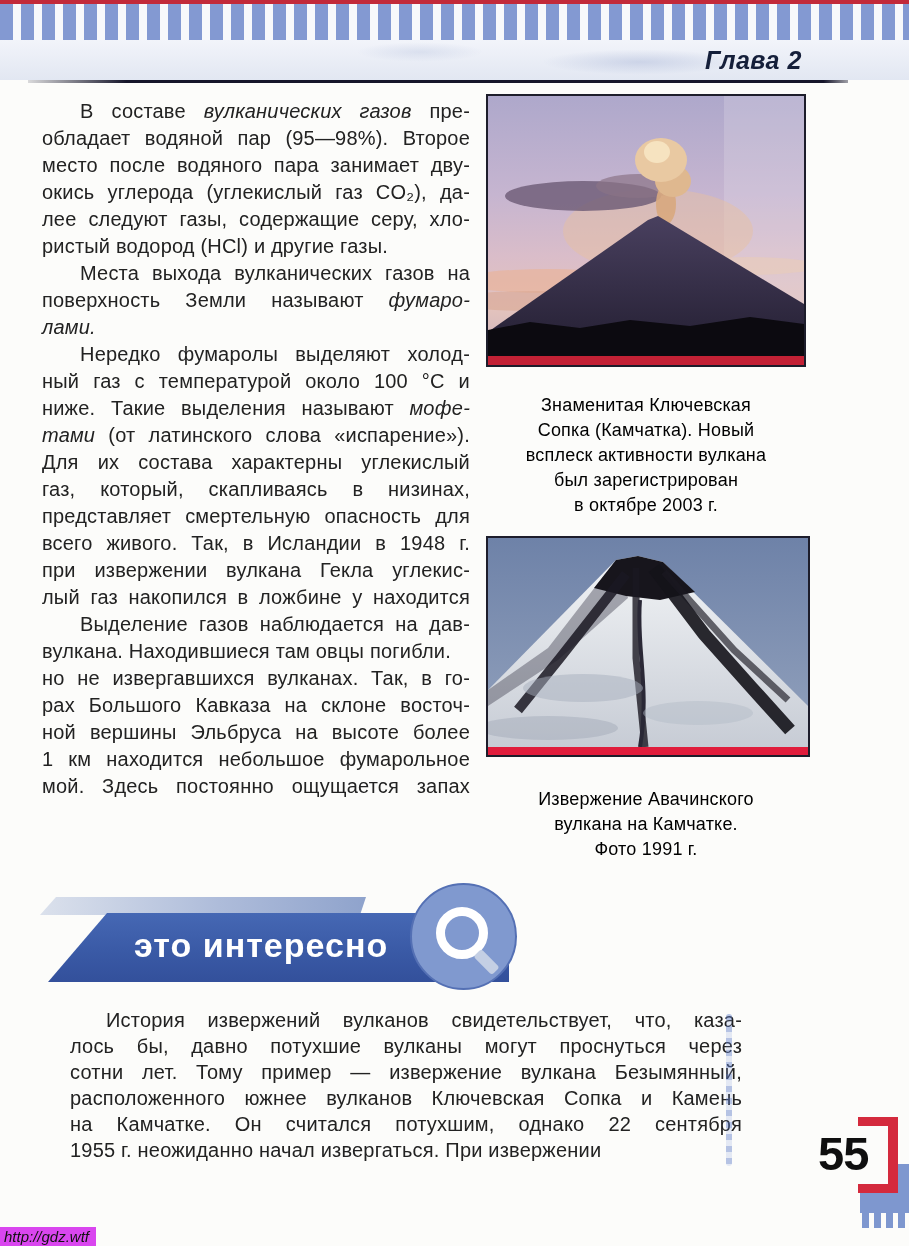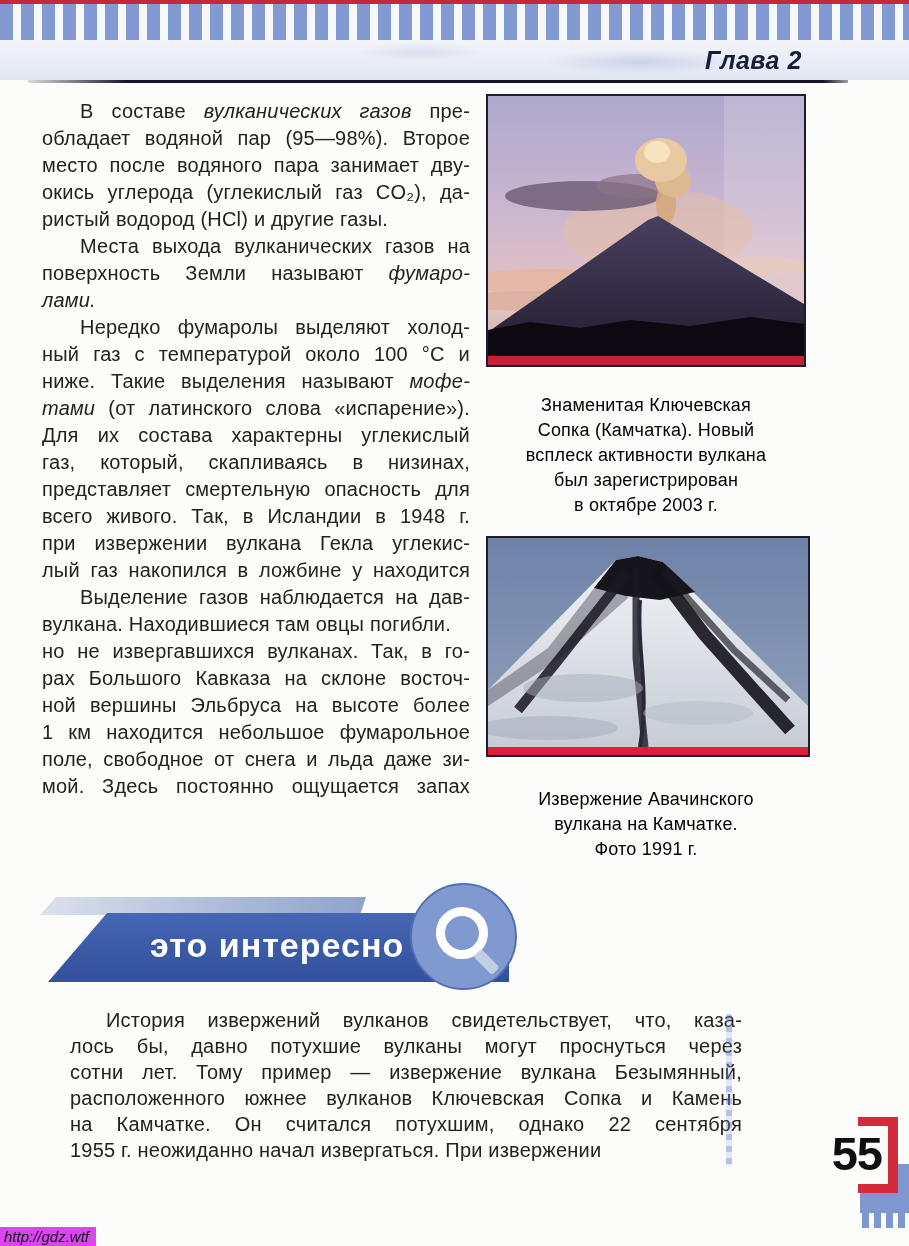--- a/index.html
+++ b/index.html
@@ -56,21 +56,21 @@
     position:absolute;left:40px;top:897px;width:326px;height:18px;
     background:linear-gradient(90deg,#dbe1ec 0%,#aebcda 55%,#8fa3cc 100%);
     clip-path:polygon(16px 0,100% 0,calc(100% - 6px) 100%,0 100%);
   }
   .banner-ribbon{
     position:absolute;left:46px;top:913px;width:463px;height:69px;
     background:linear-gradient(180deg,#4668b4 0%,#3a5aa6 55%,#33509b 100%);
     clip-path:polygon(61px 0,100% 0,100% 100%,2px 100%);
   }
   .banner-label{
-    position:absolute;left:104px;top:13px;
+    position:absolute;left:88px;top:13px;
     font-size:34px;font-weight:bold;color:#ffffff;letter-spacing:1px;text-align:center;
   }
   .banner-circle{
     position:absolute;left:410px;top:883px;width:103px;height:103px;border-radius:50%;
     background:#8099cf;border:2px solid #5470b4;
   }
   .banner-disc{
     position:absolute;left:8px;top:8px;right:8px;bottom:8px;border-radius:50%;
     background:radial-gradient(circle at 45% 40%,#d4val 0,#d13f54 0%,#c02a40 75%,#a92337 100%);
   }
@@ -96,21 +96,21 @@
   .pagenum-block .blue-sliver{position:absolute;left:898px;top:1164px;width:11px;height:30px;background:#7e97cf;}
   .pagenum-block .blue-box{position:absolute;left:860px;top:1191px;width:49px;height:22px;background:#7e97cf;}
   .pagenum-block .blue-teeth{
     position:absolute;left:862px;top:1213px;width:47px;height:15px;
     background:repeating-linear-gradient(90deg,#7e97cf 0 7px,rgba(0,0,0,0) 7px 12px);
   }
   .bracket-top{position:absolute;left:858px;top:1117px;width:40px;height:9px;background:#d42a3d;}
   .bracket-right{position:absolute;left:888px;top:1117px;width:10px;height:76px;background:#d42a3d;}
   .bracket-bottom{position:absolute;left:858px;top:1184px;width:40px;height:9px;background:#d42a3d;}
   .page-number{
-    position:absolute;left:818px;top:1130px;width:64px;text-align:right;
+    position:absolute;left:818px;top:1130px;width:64px;text-align:left;
     font-size:47px;line-height:1;font-weight:bold;color:#0f0f0f;letter-spacing:-1px;
   }
   .gdz-watermark{
     position:absolute;left:0;top:1227px;padding:1px 7px 2px 4px;
     background:#d946ef;color:#111;font-size:15px;font-style:italic;
   }
 </style>
 </head>
 <body>
 
@@ -121,41 +121,41 @@
   <div class="header-band">
     <div class="chapter">Глава 2</div>
   </div>
   <div class="header-rule"></div>
 
   <div class="left-col">
       <div class="line indent"><span>В составе </span><span class="i">вулканических газов</span><span> пре-</span></div>
       <div class="line">обладает водяной пар (95—98%). Второе</div>
       <div class="line">место после водяного пара занимает дву-</div>
       <div class="line">окись углерода (углекислый газ CO₂), да-</div>
+      <div class="line">лее следуют газы, содержащие серу, хло-</div>
       <div class="line plast">ристый водород (HCl) и другие газы.</div>
       <div class="line indent">Места выхода вулканических газов на</div>
       <div class="line"><span>поверхность Земли называют </span><span class="i">фумаро-</span></div>
       <div class="line plast"><span class="i">лами.</span></div>
       <div class="line indent">Нередко фумаролы выделяют холод-</div>
       <div class="line">ный газ с температурой около 100 °C и</div>
       <div class="line"><span>ниже. Такие выделения называют </span><span class="i">мофе-</span></div>
       <div class="line"><span class="i">тами</span><span> (от латинского слова «испарение»).</span></div>
       <div class="line">Для их состава характерны углекислый</div>
       <div class="line">газ, который, скапливаясь в низинах,</div>
       <div class="line">представляет смертельную опасность для</div>
       <div class="line">всего живого. Так, в Исландии в 1948 г.</div>
       <div class="line">при извержении вулкана Гекла углекис-</div>
       <div class="line">лый газ накопился в ложбине у находится</div>
       <div class="line indent">Выделение газов наблюдается на дав-</div>
       <div class="line plast">вулкана. Находившиеся там овцы погибли.</div>
       <div class="line">но не извергавшихся вулканах. Так, в го-</div>
       <div class="line">рах Большого Кавказа на склоне восточ-</div>
       <div class="line">ной вершины Эльбруса на высоте более</div>
       <div class="line">1 км находится небольшое фумарольное</div>
-      <div class="line">поле, свободное от снега и льда даже зи-</div>
       <div class="line">мой. Здесь постоянно ощущается запах</div>
     </div>
 
   <figure class="photo photo1" style="margin:0">
     <svg width="316" height="260" viewBox="0 0 316 260">
       <defs>
         <linearGradient id="sky1" x1="0" y1="0" x2="0" y2="1">
           <stop offset="0" stop-color="#aea8cb"></stop>
           <stop offset="0.38" stop-color="#c6b5d0"></stop>
           <stop offset="0.62" stop-color="#dabdc9"></stop>

